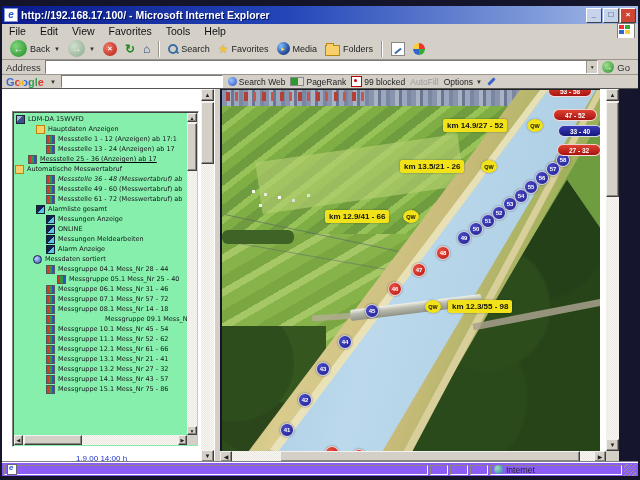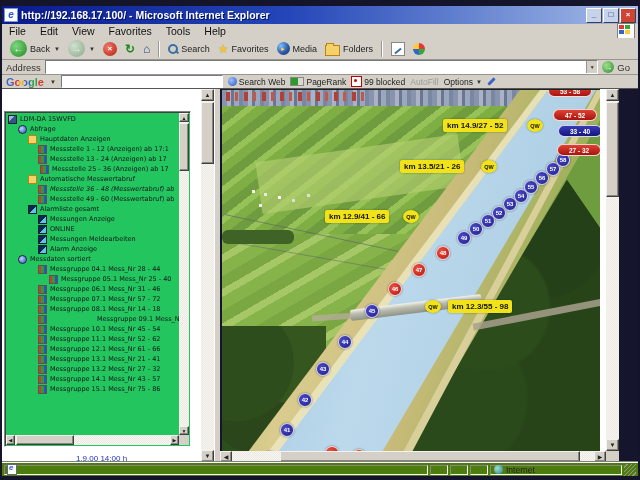--- a/index.html
+++ b/index.html
@@ -69,21 +69,21 @@
   .gi{display:flex;align-items:center;gap:2px;}
   .ic-gball{width:9px;height:9px;border-radius:50%;background:radial-gradient(circle at 35% 35%,#9cc2ff,#2a52c0);}
   .ic-pr{width:12px;height:7px;background:linear-gradient(90deg,#2a9a2a 0 55%,#dcd8d0 55%);border:1px solid #888;}
   .ic-blocked{width:9px;height:9px;background:#fff;border:1px solid #b00;position:relative;}
   .ic-blocked::after{content:"";position:absolute;left:2px;top:2px;width:3px;height:3px;background:#c00;border-radius:50%;}
   .greyed{color:#999;}
   .ic-pen{width:9px;height:3px;background:#3a63c8;transform:rotate(-45deg);border-radius:1px;}
   
   .leftpane{position:absolute;left:0;top:83px;width:199px;height:373px;background:#fff;}
   .welcome{position:absolute;left:0;top:6px;width:199px;text-align:center;font-size:10.5px;color:#4a443c;}
-  .treebox{position:absolute;left:2px;top:22px;width:185px;height:334px;background:#22c55e;
+  .treebox{position:absolute;left:10px;top:22px;width:185px;height:334px;background:#86efac;
     border:1px solid #808080;border-right-color:#fff;border-bottom-color:#fff;box-shadow:inset 1px 1px 0 #404040;}
   .trows{position:absolute;left:2px;top:2px;right:11px;bottom:11px;overflow:hidden;}
   .trow{display:flex;align-items:center;height:10px;white-space:nowrap;}
   .ticon{flex:0 0 7px;width:7px;height:7px;margin-right:3px;}
   .ti-root{background:linear-gradient(135deg,#9db8d8 40%,#34548c 40%);border:1px solid #223;}
   .ti-page{background:radial-gradient(circle at 35% 35%,#bcd4ff,#2a52c0);border-radius:50%;border:1px solid #224;}
   .ti-folder{background:#f7d06b;border:1px solid #b8860b;}
   .ti-chart{background:linear-gradient(90deg,#d23a2a 0 33%,#2f9a3a 33% 66%,#2a52c0 66%);border:1px solid #555;}
   .ti-alarm{background:linear-gradient(135deg,#10264f 55%,#5ec4e8 55%);border:1px solid #123;}
   .tlabel{font-size:6.5px;color:#15151a;font-family:"DejaVu Sans",sans-serif;}
@@ -152,21 +152,21 @@
   .ppill{position:absolute;height:12px;min-width:44px;border-radius:6px;display:flex;align-items:center;justify-content:center;
     color:#fff;font-size:6.5px;font-weight:bold;border:1px solid rgba(255,255,255,.8);box-sizing:border-box;padding:0 4px;}
   .ppill.red{background:linear-gradient(180deg,#e04232,#a81410);}
   .ppill.blue{background:linear-gradient(180deg,#3a3ab8,#16167e);}
   .kmlabel{position:absolute;height:13px;background:#f2e21a;color:#141408;font-size:8px;font-weight:bold;
     display:flex;align-items:center;padding:0 4px;border-radius:2px;box-shadow:0 0 2px rgba(0,0,0,.4);white-space:nowrap;}
   .qwbadge{position:absolute;width:16px;height:13px;background:#f2e21a;color:#141408;font-size:5.5px;font-weight:bold;
     display:flex;align-items:center;justify-content:center;border-radius:50%;box-shadow:0 0 2px rgba(0,0,0,.4);}
   
   .hline{position:absolute;left:0;top:455px;width:636px;height:1px;background:#808080;}
-  .statusbar{position:absolute;left:0;top:456px;width:636px;height:14px;background:#4d7c0f;border-top:1px solid #fff;
+  .statusbar{position:absolute;left:0;top:456px;width:636px;height:14px;background:#8b5cf6;border-top:1px solid #fff;
     display:flex;align-items:center;gap:2px;padding:0 2px;box-sizing:border-box;}
   .sunk{border:1px solid;border-color:#8a867e #fff #fff #8a867e;height:10px;box-sizing:border-box;}
   .st-main{flex:1;display:flex;align-items:center;padding:0 2px;gap:3px;}
   .st-doc{width:8px;height:9px;background:#fff;border:1px solid #667;position:relative;}
   .st-doc::after{content:"e";position:absolute;left:1px;top:-2px;color:#1e5ad7;font-size:8px;font-style:italic;font-weight:bold;}
   .st-cell{width:18px;}
   .st-zone{width:132px;display:flex;align-items:center;gap:3px;padding:0 3px;font-size:8.5px;color:#222;}
   .ic-globe{width:9px;height:9px;border-radius:50%;background:radial-gradient(circle at 35% 35%,#9fe0c0,#2a7ab0);}
   .grip{width:12px;height:12px;background:repeating-linear-gradient(135deg,transparent 0 2px,#9a968e 2px 3px);}
   .botstrip{position:absolute;left:0;top:476px;width:640px;height:4px;background:#14142a;}
@@ -281,51 +281,51 @@
     <span class="ic-pen"></span>
   </div>
 
   <div class="leftpane">
     <div class="treebox">
       <div class="trows" id="tree-rows">
             <div class="trow" style="padding-left: 1px;">
               <div class="ticon ti-root"></div>
               <div class="tlabel">LDM-DA 15WVFD</div>
             </div>
-            <div class="trow" style="padding-left: 11px;">
-              <div class="ticon ti-page"></div>
-              <div class="tlabel">Abfrage</div>
-            </div>
             <div class="trow" style="padding-left: 21px;">
               <div class="ticon ti-folder"></div>
               <div class="tlabel">Hauptdaten Anzeigen</div>
             </div>
             <div class="trow" style="padding-left: 31px;">
               <div class="ticon ti-chart"></div>
               <div class="tlabel">Messstelle 1 - 12 (Anzeigen) ab 17:1</div>
             </div>
             <div class="trow" style="padding-left: 31px;">
               <div class="ticon ti-chart"></div>
               <div class="tlabel">Messstelle 13 - 24 (Anzeigen) ab 17</div>
             </div>
-            <div class="trow" style="padding-left: 33px;">
+            <div class="trow" style="padding-left: 13px; text-decoration: underline;">
               <div class="ticon ti-chart"></div>
               <div class="tlabel">Messstelle 25 - 36 (Anzeigen) ab 17</div>
             </div>
-            <div class="trow" style="padding-left: 21px;">
+            <div class="trow" style="">
               <div class="ticon ti-folder"></div>
               <div class="tlabel">Automatische Messwertabruf</div>
             </div>
             <div class="trow" style="padding-left: 31px; font-style: italic;">
               <div class="ticon ti-chart"></div>
               <div class="tlabel">Messstelle 36 - 48 (Messwertabruf) ab</div>
             </div>
             <div class="trow" style="padding-left: 31px;">
               <div class="ticon ti-chart"></div>
               <div class="tlabel">Messstelle 49 - 60 (Messwertabruf) ab</div>
+            </div>
+            <div class="trow" style="padding-left: 31px;">
+              <div class="ticon ti-chart"></div>
+              <div class="tlabel">Messstelle 61 - 72 (Messwertabruf) ab</div>
             </div>
             <div class="trow" style="padding-left: 21px;">
               <div class="ticon ti-alarm"></div>
               <div class="tlabel">Alarmliste gesamt</div>
             </div>
             <div class="trow" style="padding-left: 31px;">
               <div class="ticon ti-alarm"></div>
               <div class="tlabel">Messungen Anzeige</div>
             </div>
             <div class="trow" style="padding-left: 31px;">
@@ -333,21 +333,21 @@
               <div class="tlabel">ONLINE</div>
             </div>
             <div class="trow" style="padding-left: 31px;">
               <div class="ticon ti-alarm"></div>
               <div class="tlabel">Messungen Meldearbeiten</div>
             </div>
             <div class="trow" style="padding-left: 31px;">
               <div class="ticon ti-alarm"></div>
               <div class="tlabel">Alarm Anzeige</div>
             </div>
-            <div class="trow" style="padding-left: 11px;">
+            <div class="trow" style="padding-left: 18px;">
               <div class="ticon ti-page"></div>
               <div class="tlabel">Messdaten sortiert</div>
             </div>
             <div class="trow" style="padding-left: 31px;">
               <div class="ticon ti-chart"></div>
               <div class="tlabel">Messgruppe 04.1 Mess_Nr 28 - 44</div>
             </div>
             <div class="trow" style="padding-left: 42px;">
               <div class="ticon ti-chart"></div>
               <div class="tlabel">Messgruppe 05.1 Mess_Nr 25 - 40</div>

